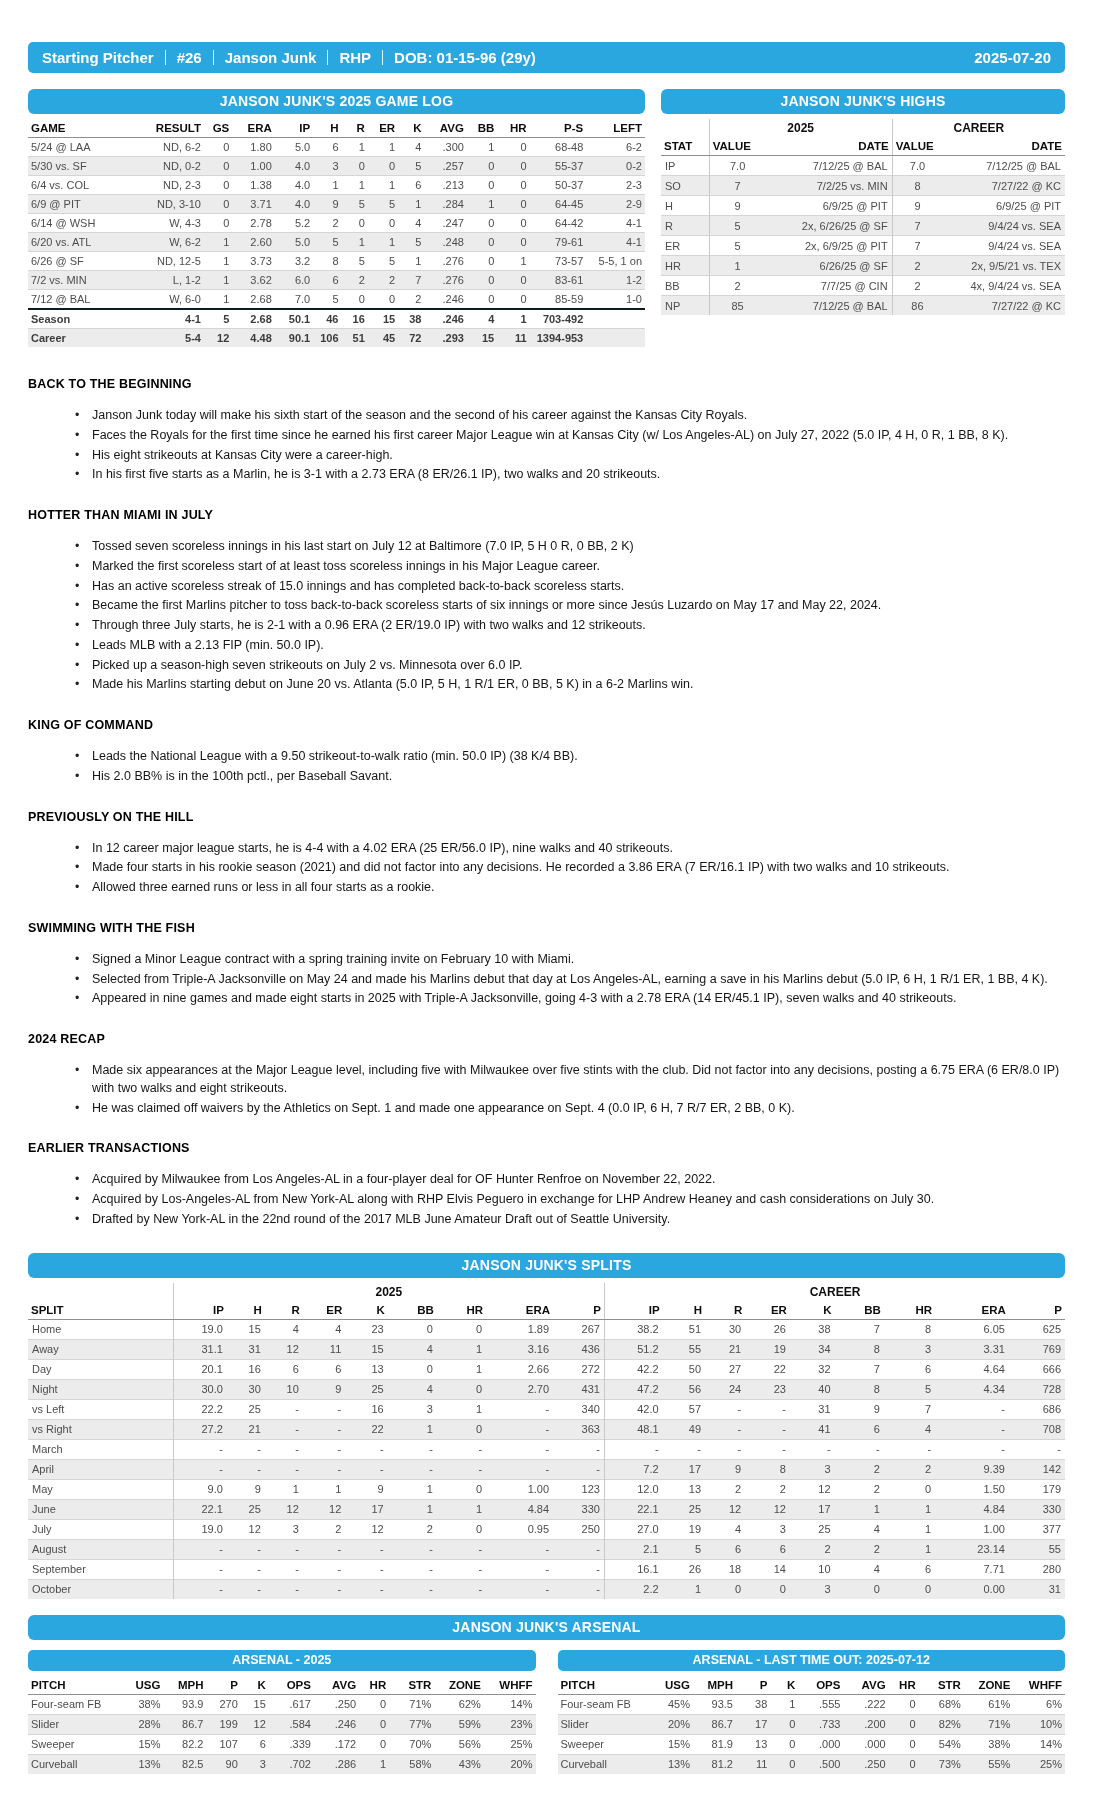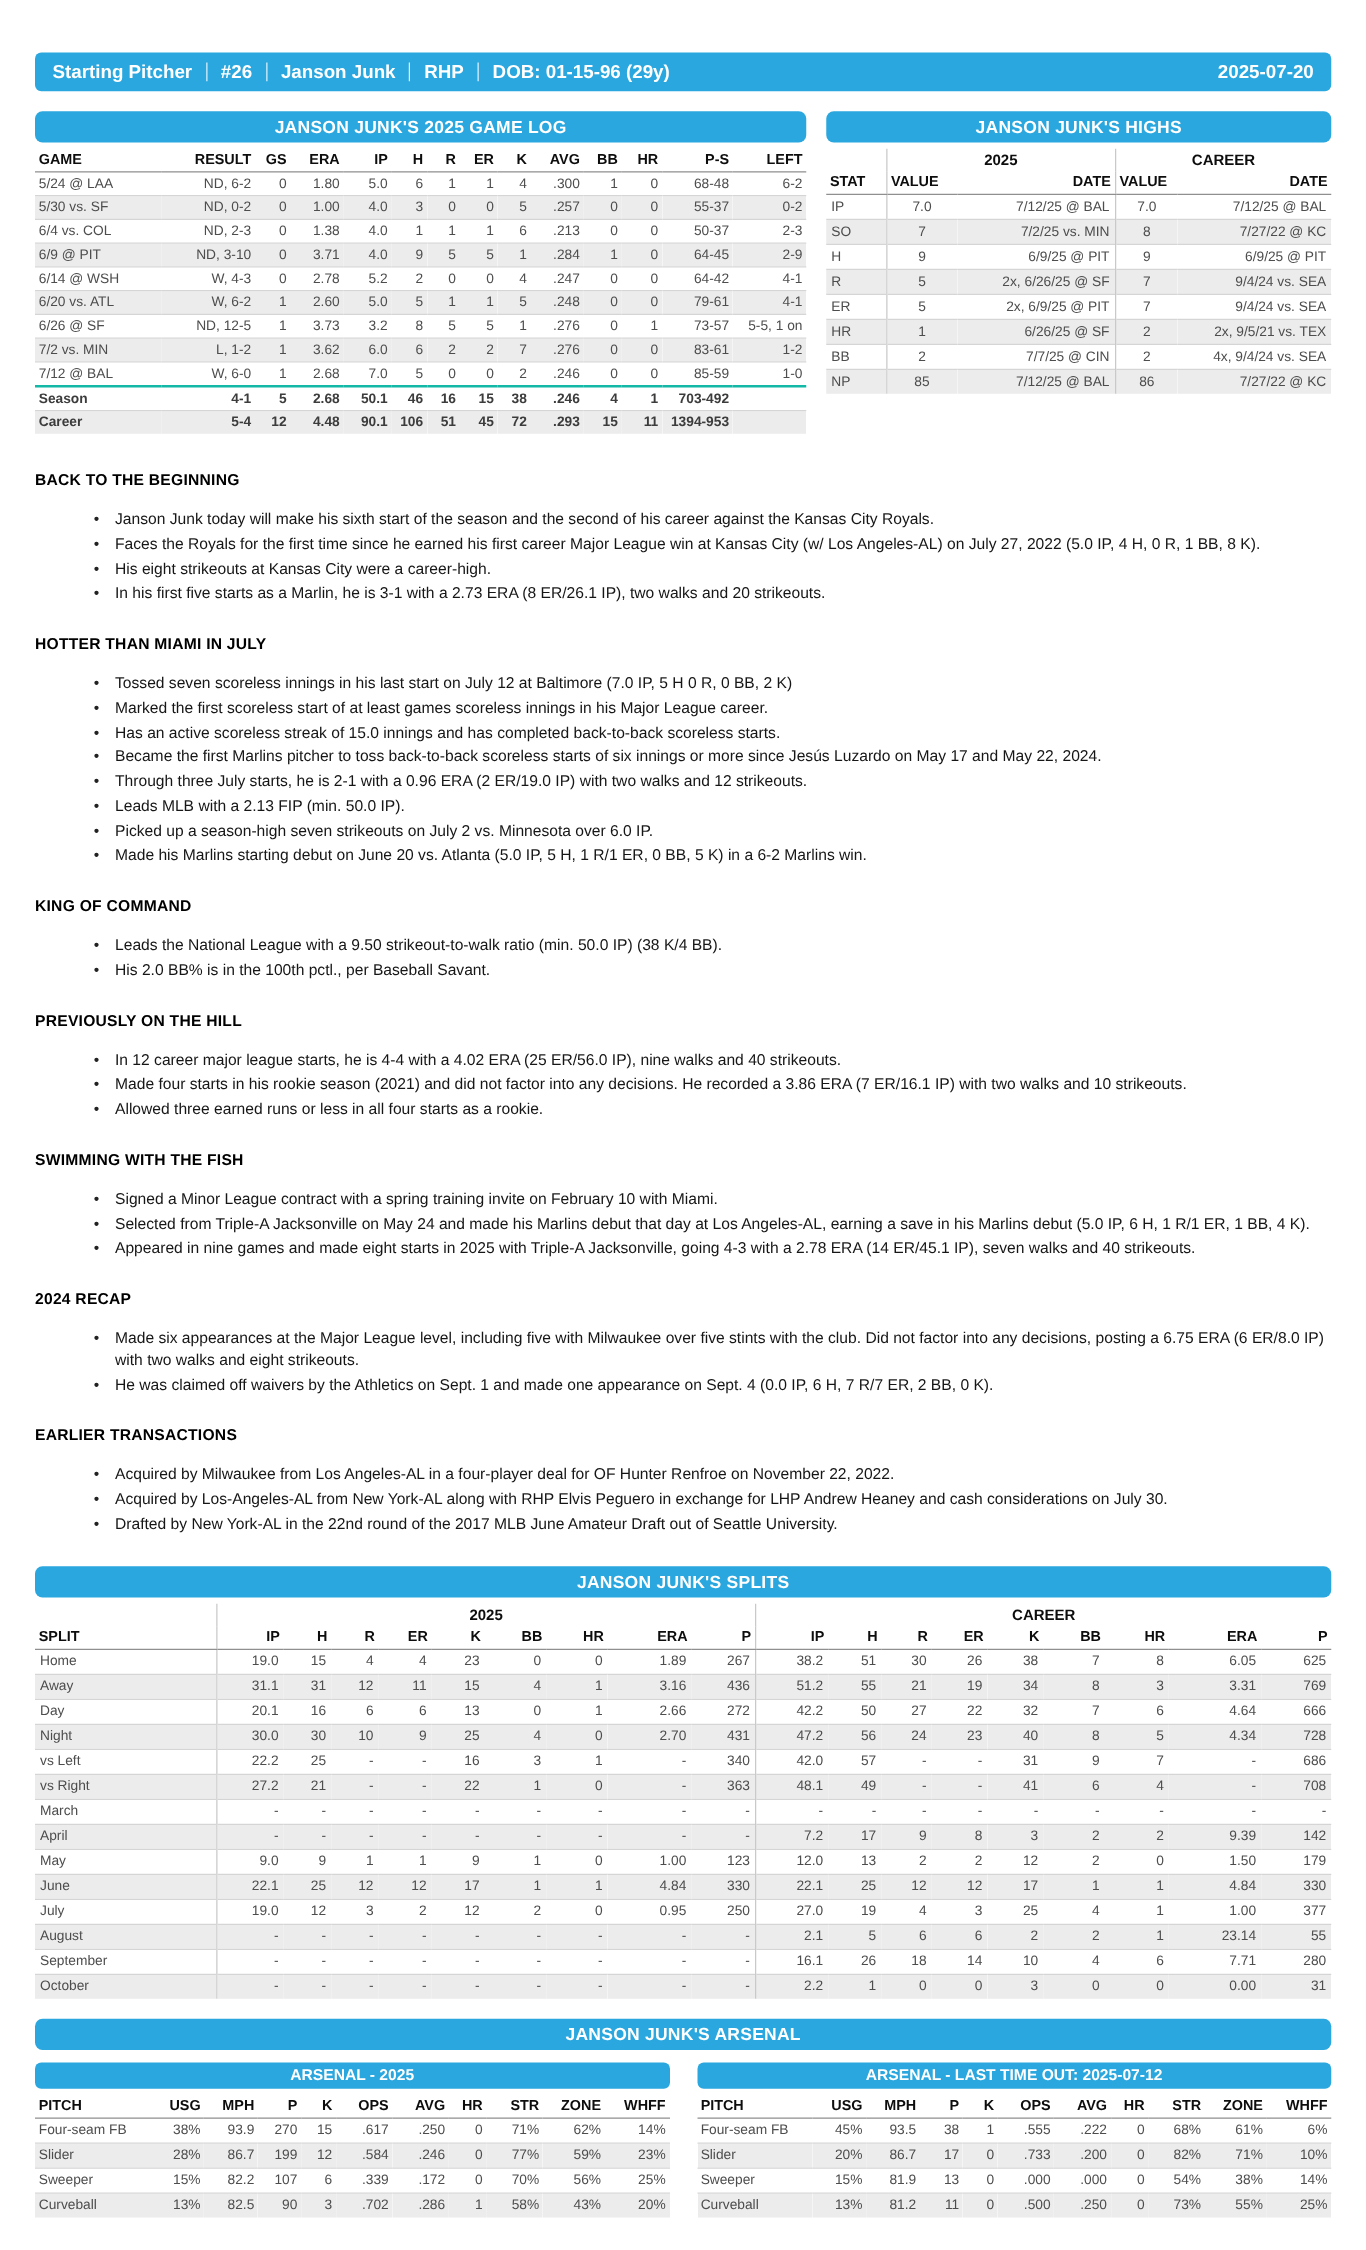--- a/index.html
+++ b/index.html
@@ -21,21 +21,21 @@
   .sub-bar { font-size:12.5px; padding:3px 0 4px; border-radius:5px; }
 
   table.t { width:100%; border-collapse:collapse; table-layout:fixed; font-size:11px; color:var(--cell); margin-top:5px; }
   .t th { font-size:11.5px; color:#0d0d0d; font-weight:bold; padding:3px 3px; border-bottom:1.5px solid #8f8f8f; text-align:right; white-space:nowrap; overflow:hidden; }
   .t td { padding:3px 3px; text-align:right; white-space:nowrap; overflow:hidden; border-top:1px solid var(--line); }
   .t th:first-child, .t td:first-child { text-align:left; }
   .t tbody tr:nth-child(even) td { background:var(--stripe); }
   .grouprow th { border-bottom:none !important; text-align:center; padding:2px 0; font-size:12px; }
 
   .t-gamelog .totals td { font-weight:bold; color:#3c3c3c; }
-  .t-gamelog .totals tr:first-child td { border-top:2px solid #14b8a6; background:#fff; }
+  .t-gamelog .totals tr:first-child td { border-top:2px solid #0f172a; background:#fff; }
   .t-gamelog .totals tr:last-child td { background:var(--stripe); }
 
   .t-highs thead tr:last-child th:nth-child(2), .t-highs thead tr:last-child th:nth-child(4),
   .t-highs tbody td:nth-child(2), .t-highs tbody td:nth-child(4) { border-left:1px solid #c9c9c9; }
   .t-highs tbody td:nth-child(2), .t-highs tbody td:nth-child(4) { text-align:center; }
   .t-highs thead tr:last-child th:nth-child(2), .t-highs thead tr:last-child th:nth-child(4) { text-align:left; }
   .t-highs .grouprow th.vl { border-left:1px solid #c9c9c9; }
   .t-highs td { padding:3.5px 4px; }
 
   .t-splits thead tr:last-child th:nth-child(2), .t-splits thead tr:last-child th:nth-child(11),
@@ -387,21 +387,21 @@
       <h3>BACK TO THE BEGINNING</h3>
       <ul>
         <li>Janson Junk today will make his sixth start of the season and the second of his career against the Kansas City Royals.</li>
         <li>Faces the Royals for the first time since he earned his first career Major League win at Kansas City (w/ Los Angeles-AL) on July 27, 2022 (5.0 IP, 4 H, 0 R, 1 BB, 8 K).</li>
         <li>His eight strikeouts at Kansas City were a career-high.</li>
         <li>In his first five starts as a Marlin, he is 3-1 with a 2.73 ERA (8 ER/26.1 IP), two walks and 20 strikeouts.</li>
       </ul>
       <h3>HOTTER THAN MIAMI IN JULY</h3>
       <ul>
         <li>Tossed seven scoreless innings in his last start on July 12 at Baltimore (7.0 IP, 5 H 0 R, 0 BB, 2 K)</li>
-        <li>Marked the first scoreless start of at least games scoreless innings in his Major League career.</li>
+        <li>Marked the first scoreless start of at least toss scoreless innings in his Major League career.</li>
         <li>Has an active scoreless streak of 15.0 innings and has completed back-to-back scoreless starts.</li>
         <li>Became the first Marlins pitcher to toss back-to-back scoreless starts of six innings or more since Jesús Luzardo on May 17 and May 22, 2024.</li>
         <li>Through three July starts, he is 2-1 with a 0.96 ERA (2 ER/19.0 IP) with two walks and 12 strikeouts.</li>
         <li>Leads MLB with a 2.13 FIP (min. 50.0 IP).</li>
         <li>Picked up a season-high seven strikeouts on July 2 vs. Minnesota over 6.0 IP.</li>
         <li>Made his Marlins starting debut on June 20 vs. Atlanta (5.0 IP, 5 H, 1 R/1 ER, 0 BB, 5 K) in a 6-2 Marlins win.</li>
       </ul>
       <h3>KING OF COMMAND</h3>
       <ul>
         <li>Leads the National League with a 9.50 strikeout-to-walk ratio (min. 50.0 IP) (38 K/4 BB).</li>

